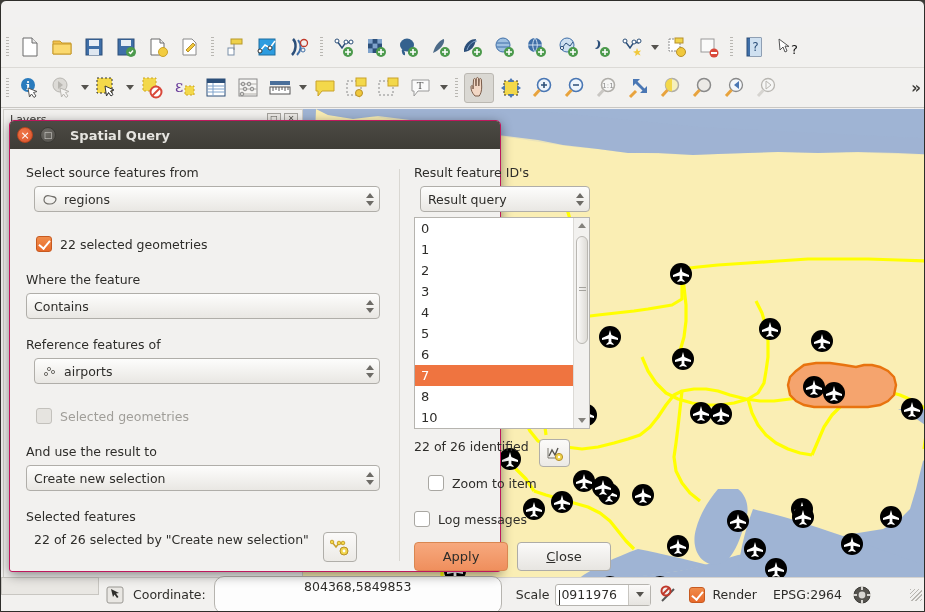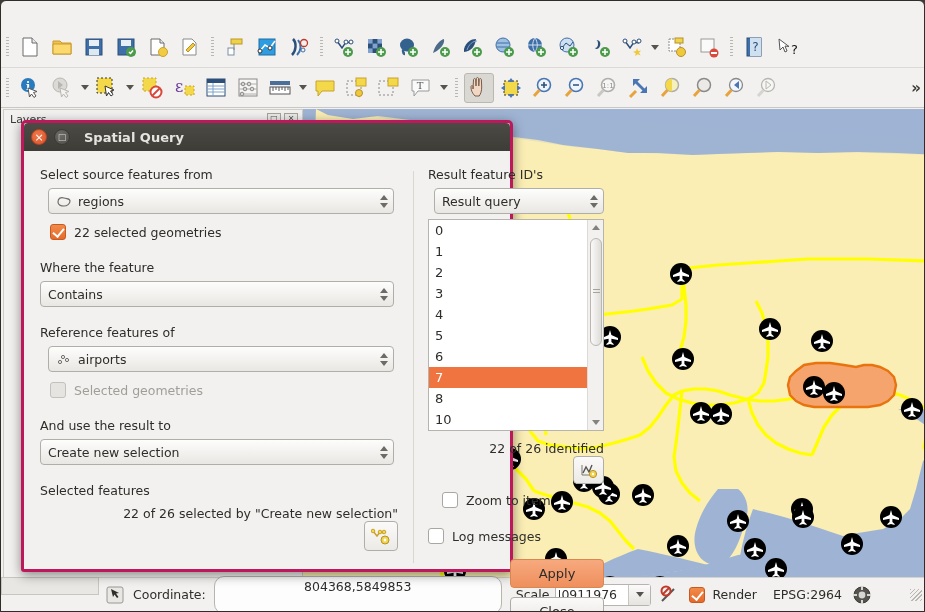--- a/index.html
+++ b/index.html
@@ -158,23 +158,23 @@
     width: 16px; height: 16px; border-radius: 3px;
     background: #fff; border: 1px solid #a9a7a2; flex: 0 0 auto;
   }
   .chk-disabled {
     width: 16px; height: 16px; border-radius: 3px;
     background: #e6e4e0; border: 1px solid #c3c1bc; flex: 0 0 auto;
   }
 
   
   #dialog {
-    position: absolute; left: 20px; top: 119px; width: 492px; height: 452px;
+    position: absolute; left: 8px; top: 119px; width: 492px; height: 452px;
     background: #f2f1ef;
-    border: 3px solid #be185d;
+    border: 1px solid #be185d;
     border-radius: 5px 5px 3px 3px;
     box-shadow: 0 3px 12px rgba(0,0,0,.45);
   }
   #dlg-titlebar {
     height: 28px; background: linear-gradient(#4c4a44, #3e3c36);
     border-radius: 4px 4px 0 0; display: flex; align-items: center;
   }
   .dbtn { width: 16px; height:16px; border-radius:50%; margin-left:7px; position:relative; flex:0 0 auto;}
   .dbtn.close { background: radial-gradient(circle at 40% 35%, #f0784a, #d9522a); border:1px solid #b8441f;}
   .dbtn.close::after{content:"\00d7";position:absolute;left:0;right:0;top:0;color:#fff;font-size:11px;line-height:15px;text-align:center;}
@@ -197,21 +197,21 @@
   }
   .combo .spin {
     margin-left: auto; width: 13px; height: 22px; display:flex; flex-direction:column;
     align-items:center; justify-content:center; gap:3px;
   }
   .combo .spin i { display:block; width:0;height:0; }
   .combo .spin i.up { border-left:4px solid transparent;border-right:4px solid transparent;border-bottom:5px solid #6d6b66;}
   .combo .spin i.dn { border-left:4px solid transparent;border-right:4px solid transparent;border-top:5px solid #6d6b66;}
   .combo-icon { width: 18px; height:16px; margin-right:4px; flex:0 0 auto; display:flex;align-items:center;}
 
-  .checkrow { display: flex; align-items: center; gap: 8px; margin-top: 10px; }
+  .checkrow { display: flex; align-items: center; gap: 8px; margin-top: 24px; }
   .checkrow .ctext { font-size: 12.5px; color: #2e2d2a; }
   .checkrow .ctext.dim { color: #a09e99; }
 
   .iconbtn {
     width: 34px; height: 30px; border: 1px solid #b0aea9; border-radius: 4px;
     background: linear-gradient(#fbfaf9, #eceae6);
     display: flex; align-items: center; justify-content: center; flex: 0 0 auto;
   }
 
   
@@ -240,21 +240,21 @@
   }
 
   .btn {
     height: 29px; min-width: 94px; border: 1px solid #aeaca7; border-radius: 4px;
     font-size: 13px; color: #2e2d2a; display:flex;align-items:center;justify-content:center;
   }
   .btn.apply { background: linear-gradient(#f7a97e, #ef8f5d); border-color: #d98751;}
   .btn.close { background: linear-gradient(#fbfaf9, #e7e5e1); }
   .btn.close u { text-decoration: underline; }
 
-  .row { display:flex; align-items:flex-end;flex-direction:column; }
+  .row { display:flex; align-items:flex-start; }
 </style>
 </head>
 <body>
 
 <div id="app-window">
 
 
   <div class="toolbar" id="toolbar1">
     <div class="tb-grip"></div>
 

